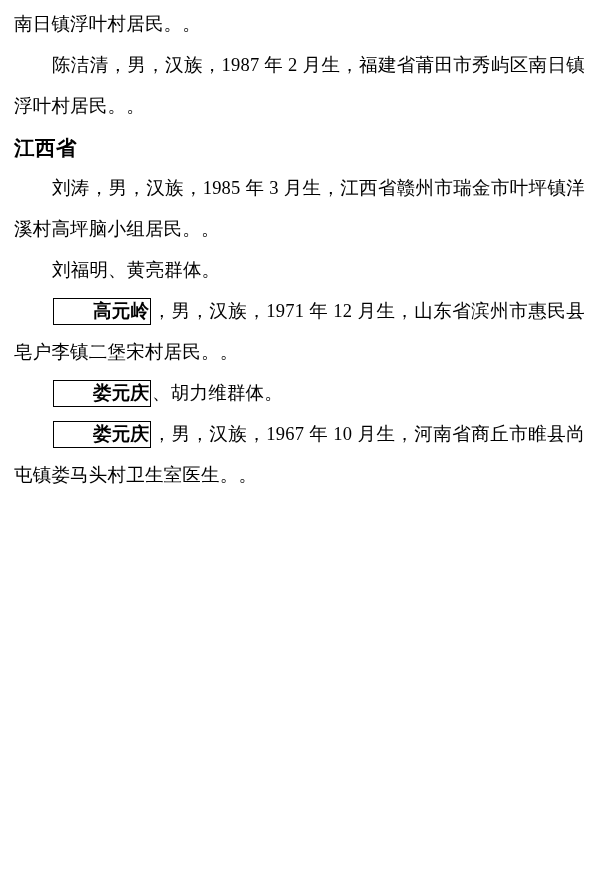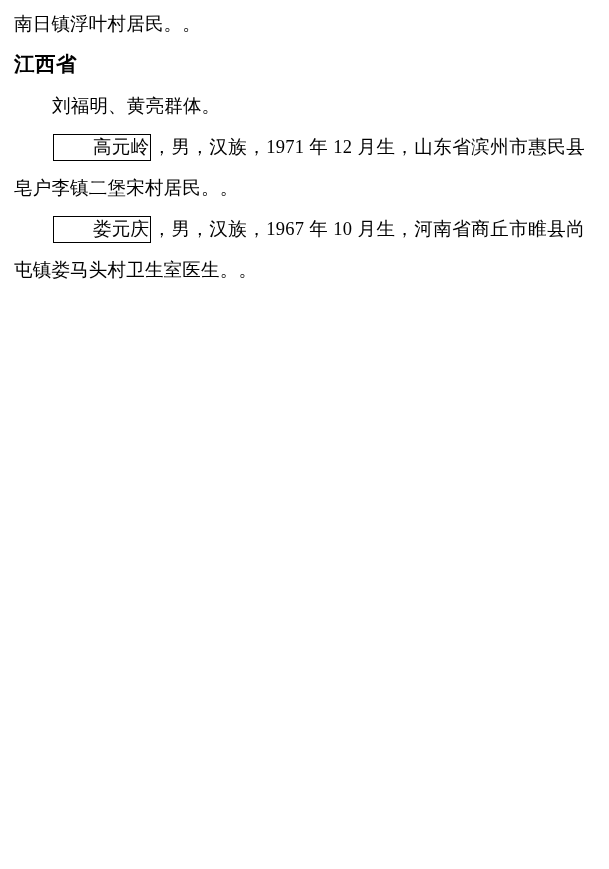--- a/index.html
+++ b/index.html
@@ -34,50 +34,54 @@
     white-space: normal;
   }
   p.indent {
     text-indent: 38px;
   }
   h2.heading {
     margin: 0;
     font-size: 20.5px;
     line-height: 41px;
     font-weight: bold;
-    font-family: Liberation Mono, monospace;
+    font-family: Liberation Sans, sans-serif;
     letter-spacing: 0.5px;
   }
   .boxed {
     border: 1px solid #000000;
     padding: 0 1px;
     display: inline-block;
     line-height: 25px;
     margin: 4px 1px;
+    font-weight: bold;
   }
 </style>
 </head>
 <body>
 
 <div class="page">
   <div class="doc-body">
 
     <p class="para">南日镇浮叶村居民。。</p>
 
+    <p class="para indent">陈洁清，男，汉族，1987 年 2 月生，福建省莆田市秀屿区南日镇浮叶村居民。。</p>
 
 
     <h2 class="heading">江西省</h2>
 
+    <p class="para indent">刘涛，男，汉族，1985 年 3 月生，江西省赣州市瑞金市叶坪镇洋溪村高坪脑小组居民。。</p>
 
     <p class="para indent">刘福明、黄亮群体。</p>
 
 
 
 
     <p class="para indent"><span class="boxed">高元岭</span><span>，男，汉族，1971 年 12 月生，山东省滨州市惠民县皂户李镇二堡宋村居民。。</span></p>
 
 
 
+    <p class="para indent"><span class="boxed">娄元庆</span><span>、胡力维群体。</span></p>
 
     <p class="para indent"><span class="boxed">娄元庆</span><span>，男，汉族，1967 年 10 月生，河南省商丘市睢县尚屯镇娄马头村卫生室医生。。</span></p>
 
   </div>
 </div>
 
 </body></html>

